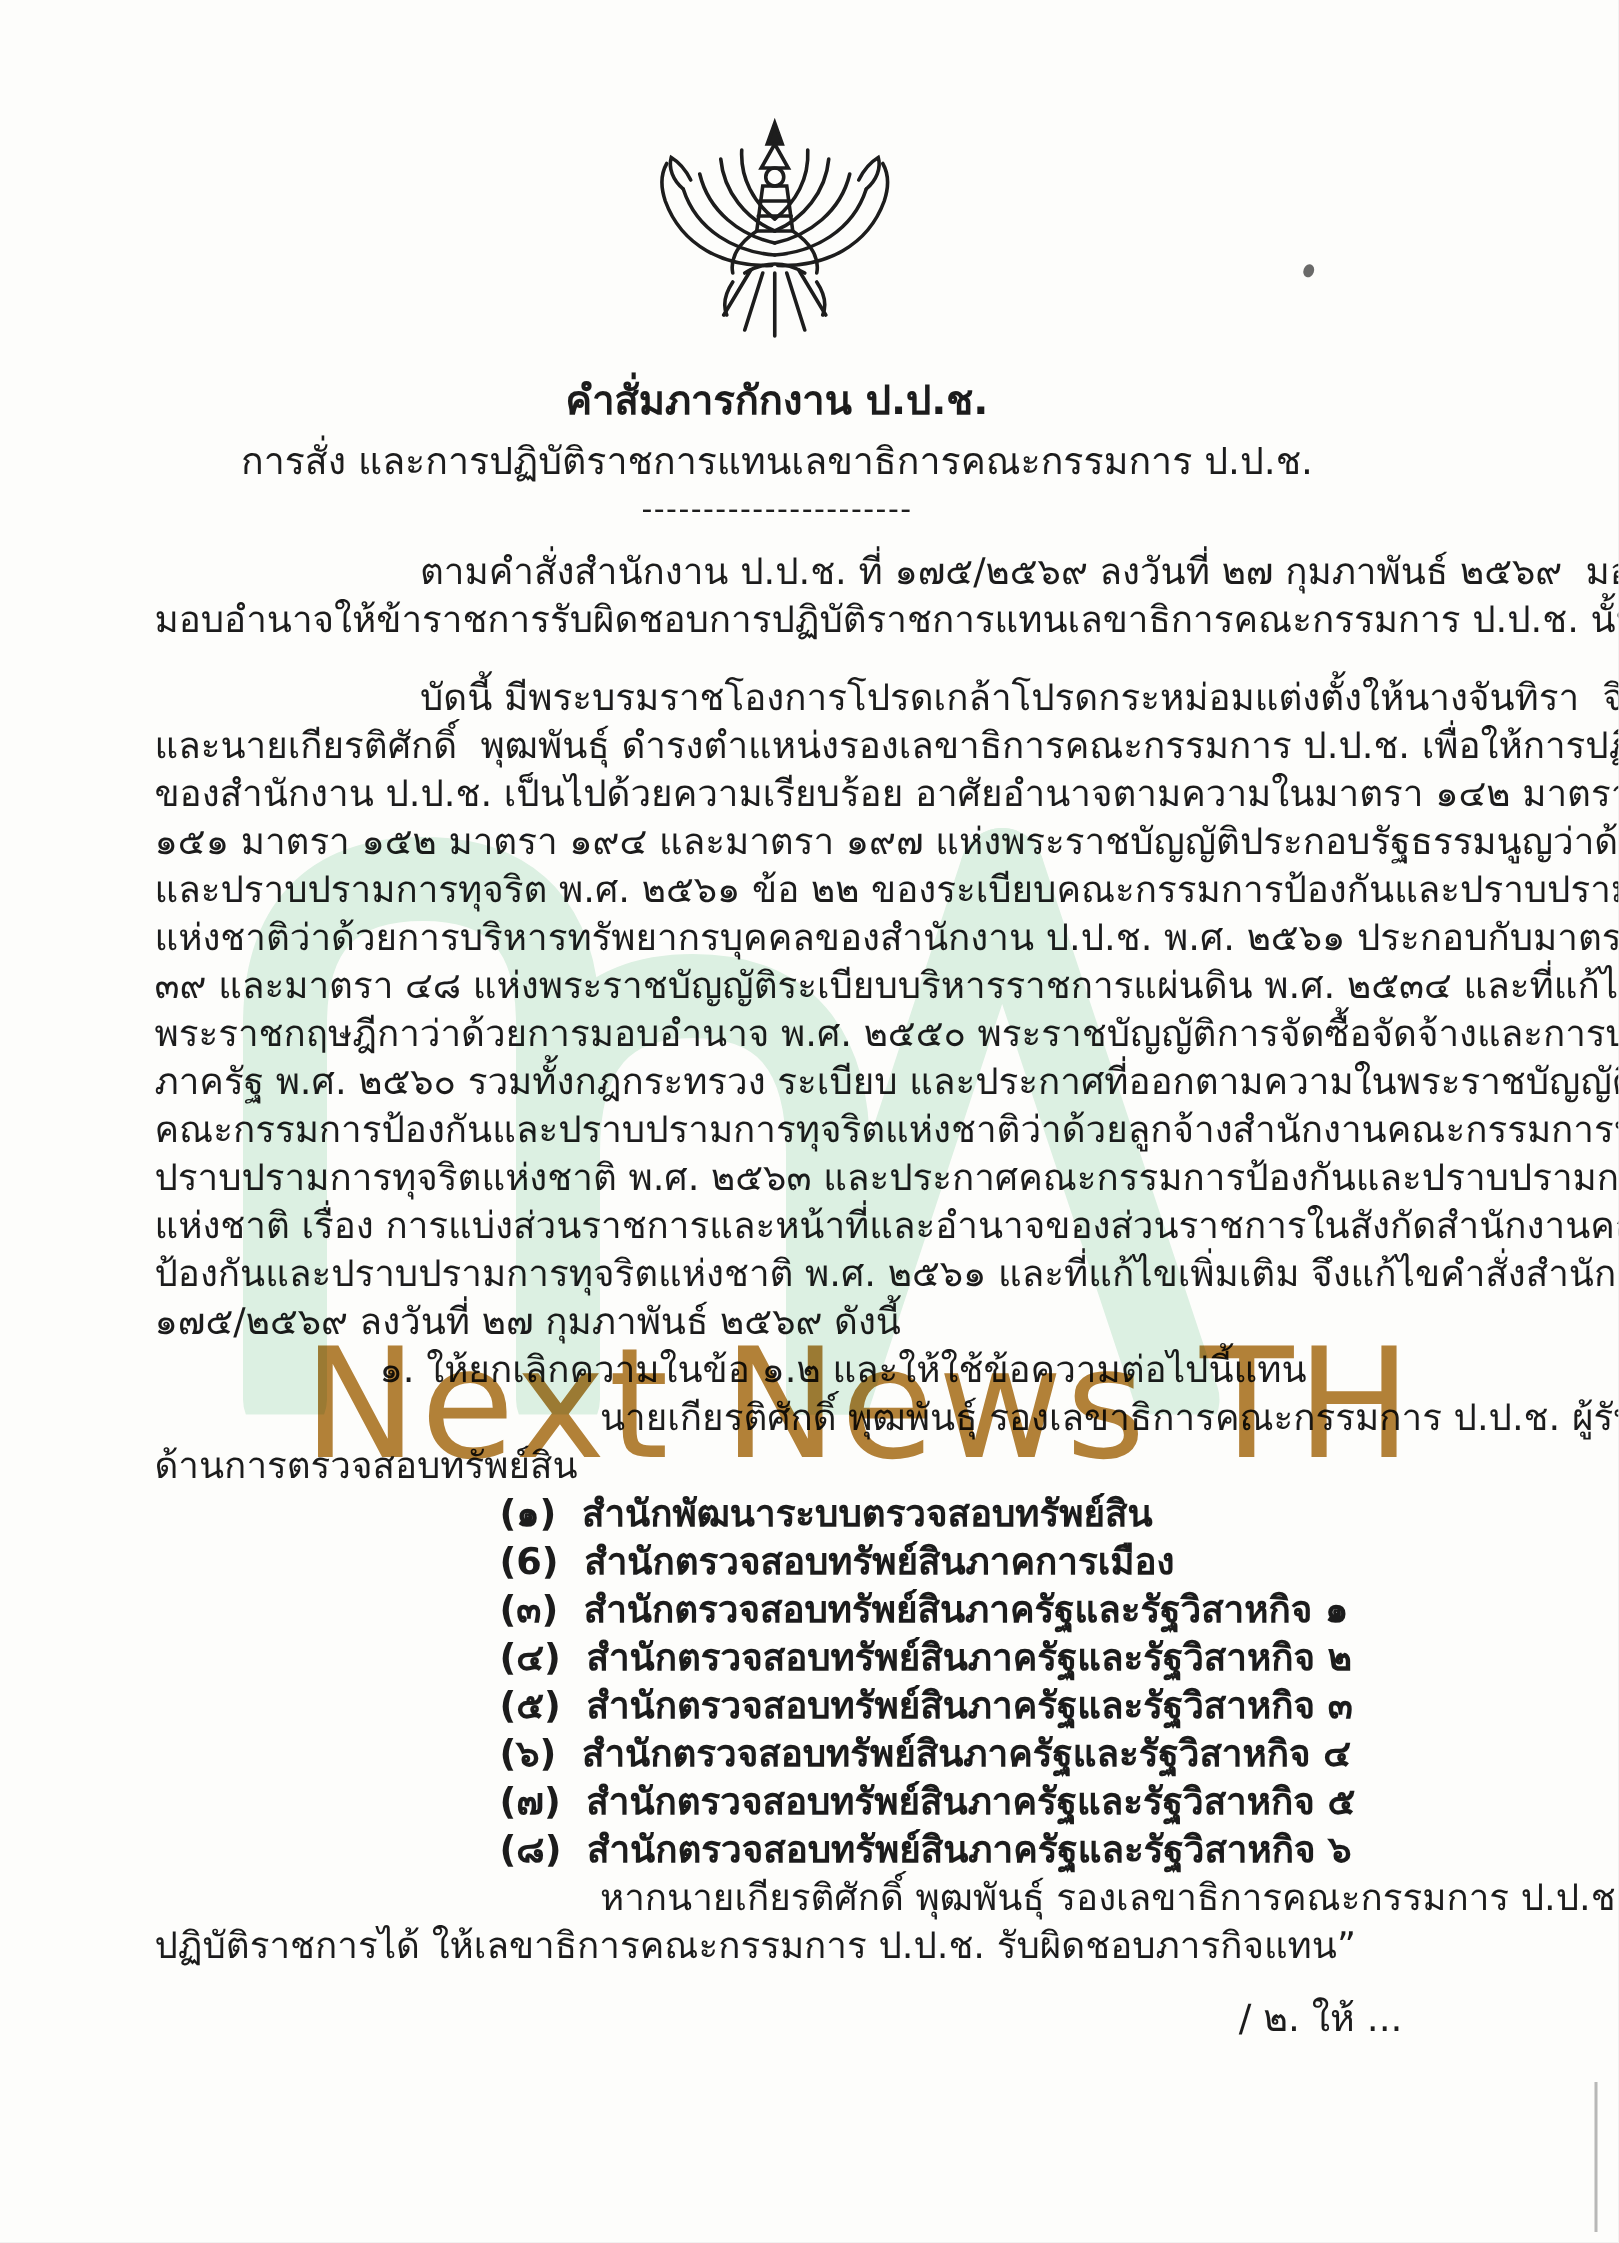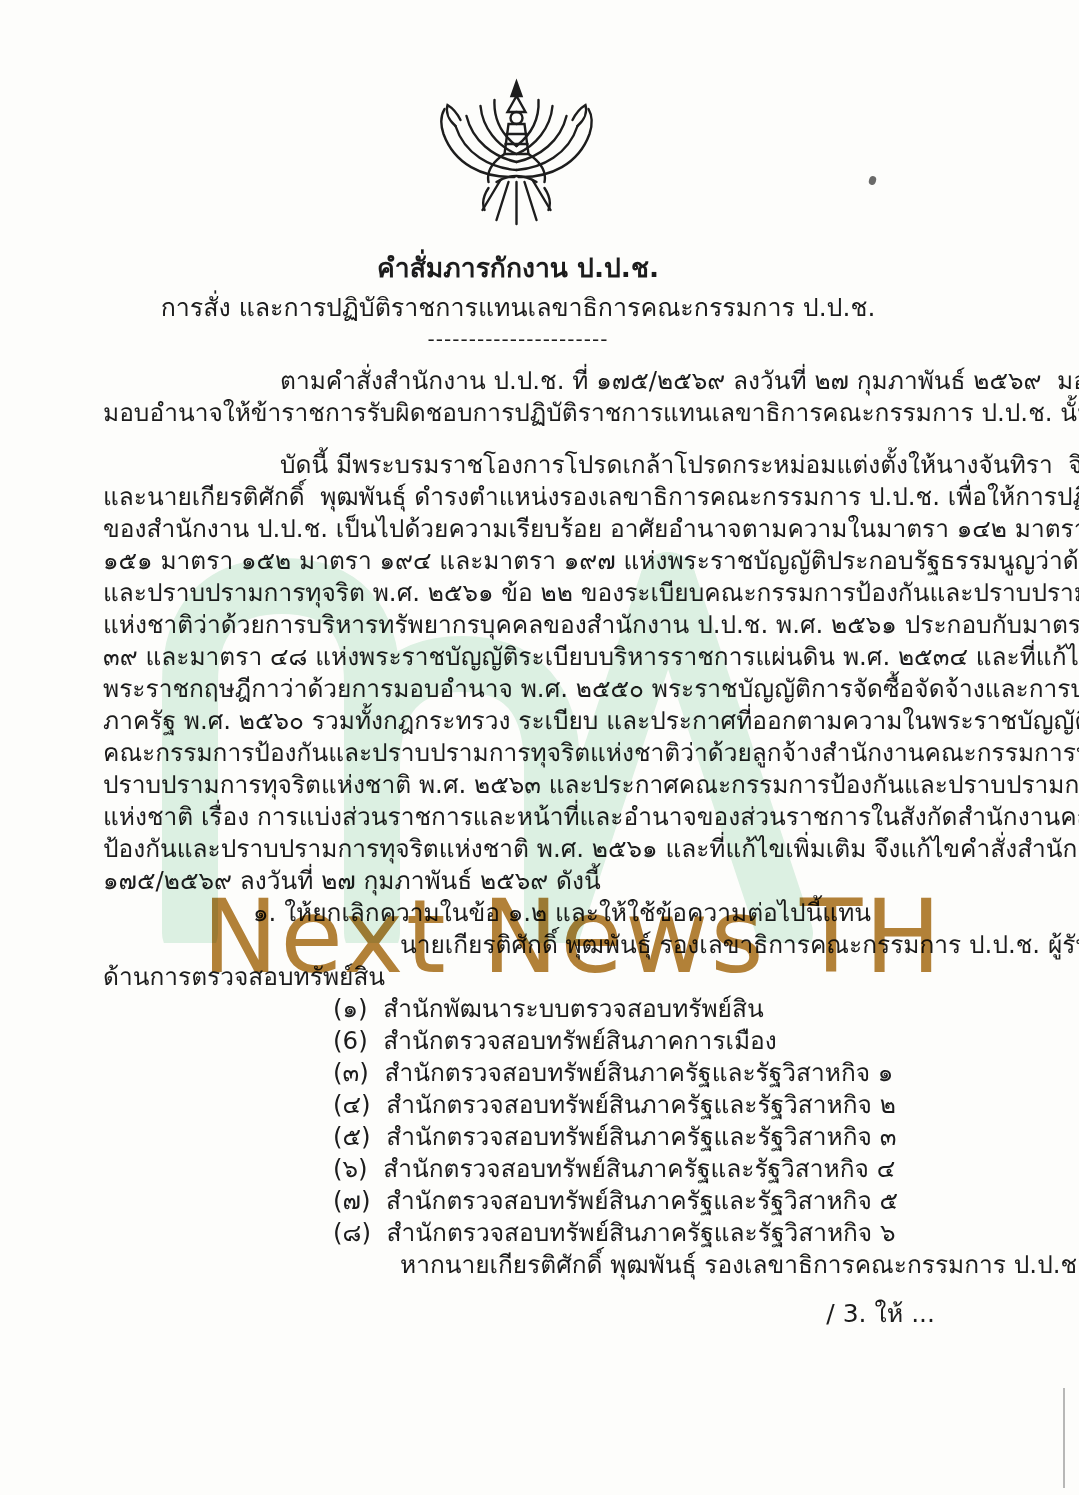--- a/index.html
+++ b/index.html
@@ -16,21 +16,21 @@
   .subject-block{margin-top:6px;}
   .subject-block .line{font-size:25px;height:35px;line-height:35px;text-align:center;transform:translateX(-20px);}
   .divider{height:28px;line-height:24px;font-size:20px;letter-spacing:1px;text-align:center;transform:translateX(-20px);margin-top:2px;}
   .para1{margin-top:10px;}
   .para1 .line:first-child{text-indent:177px;}
   .para2{margin-top:20px;}
   .para2 .line:first-child{text-indent:177px;}
   .item1{text-indent:150px;}
   .quote-heading{text-indent:227px;}
   .person-line{text-indent:297px;}
-  .list-block{padding-left:230px;}
+  .list-block{padding-left:230px;font-weight:bold;}
   .closing .line:first-child{text-indent:297px;}
   .footer{margin-top:16px;text-align:right;padding-right:38px;font-size:25px;height:34px;line-height:34px;}
   
   .wm-logo{position:absolute;left:120px;top:468px;z-index:3;opacity:.55;mix-blend-mode:multiply;pointer-events:none;}
   .wm-text{
     position:absolute;left:202px;top:882px;z-index:3;opacity:.8;mix-blend-mode:multiply;pointer-events:none;
     font-size:102px;line-height:110px;color:#a16207;letter-spacing:2px;white-space:nowrap;
     font-family:"DejaVu Sans",sans-serif;
   }
   
@@ -125,18 +125,19 @@
         <div class="line">(๓)  สำนักตรวจสอบทรัพย์สินภาครัฐและรัฐวิสาหกิจ ๑</div>
         <div class="line">(๔)  สำนักตรวจสอบทรัพย์สินภาครัฐและรัฐวิสาหกิจ ๒</div>
         <div class="line">(๕)  สำนักตรวจสอบทรัพย์สินภาครัฐและรัฐวิสาหกิจ ๓</div>
         <div class="line">(๖)  สำนักตรวจสอบทรัพย์สินภาครัฐและรัฐวิสาหกิจ ๔</div>
         <div class="line">(๗)  สำนักตรวจสอบทรัพย์สินภาครัฐและรัฐวิสาหกิจ ๕</div>
         <div class="line">(๘)  สำนักตรวจสอบทรัพย์สินภาครัฐและรัฐวิสาหกิจ ๖</div>
       </div>
 
     <div class="closing">
         <div class="line">หากนายเกียรติศักดิ์ พุฒพันธุ์ รองเลขาธิการคณะกรรมการ ป.ป.ช. ไม่อยู่หรือไม่อาจ</div>
+        <div class="line">ปฏิบัติราชการได้ ให้เลขาธิการคณะกรรมการ ป.ป.ช. รับผิดชอบภารกิจแทน”</div>
       </div>
 
-    <div class="footer">/ 3. ให้ ...</div>
+    <div class="footer">/ ๒. ให้ ...</div>
 
   </div>
 </div>
 
 </body></html>

